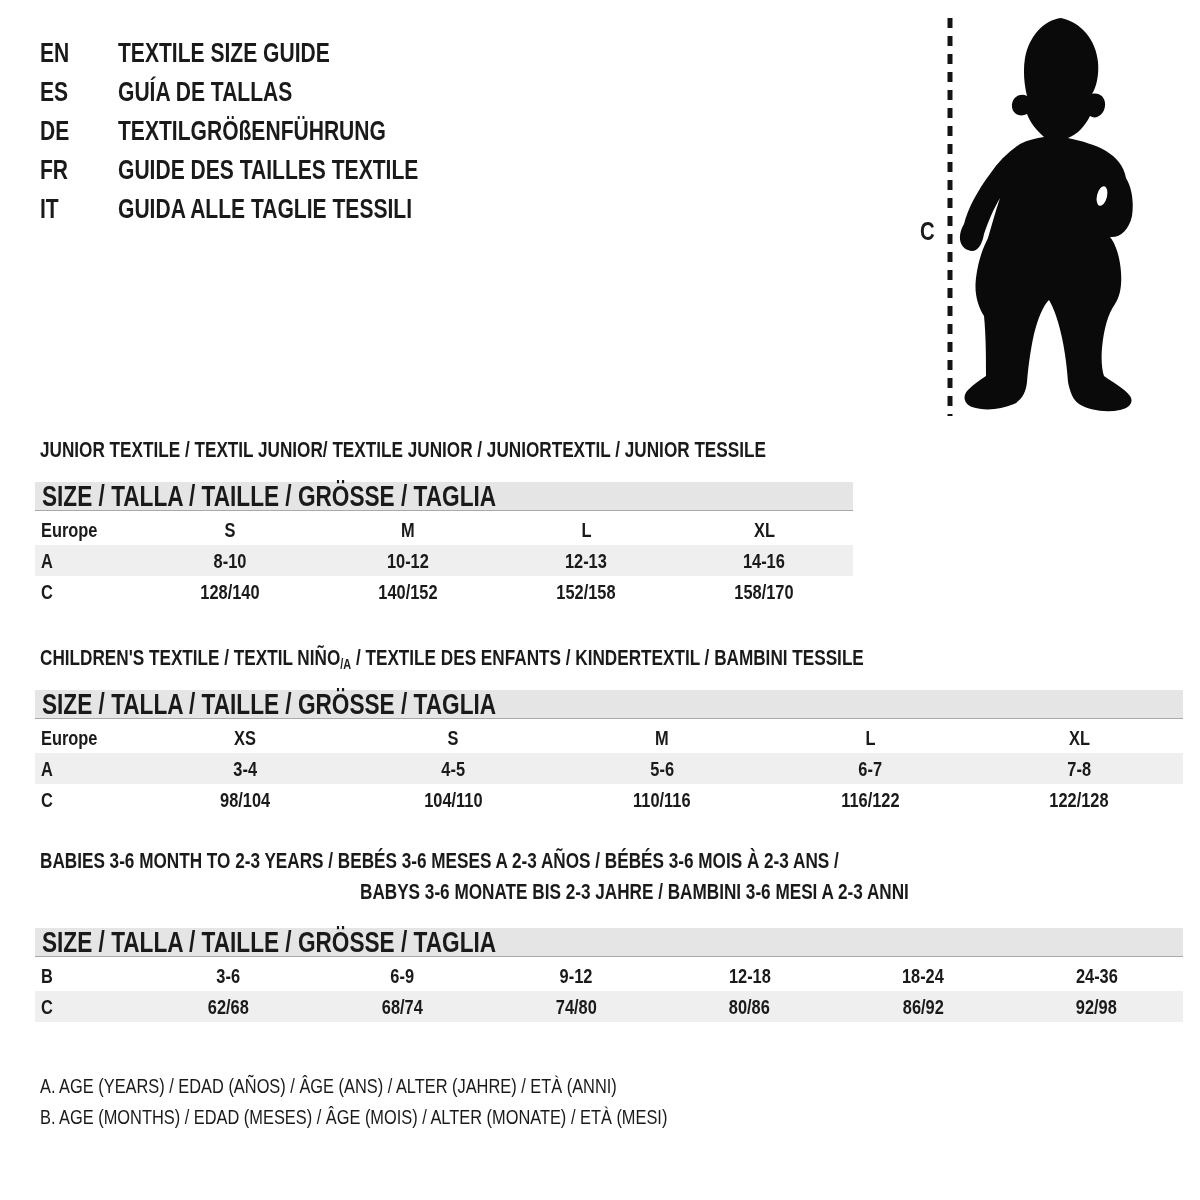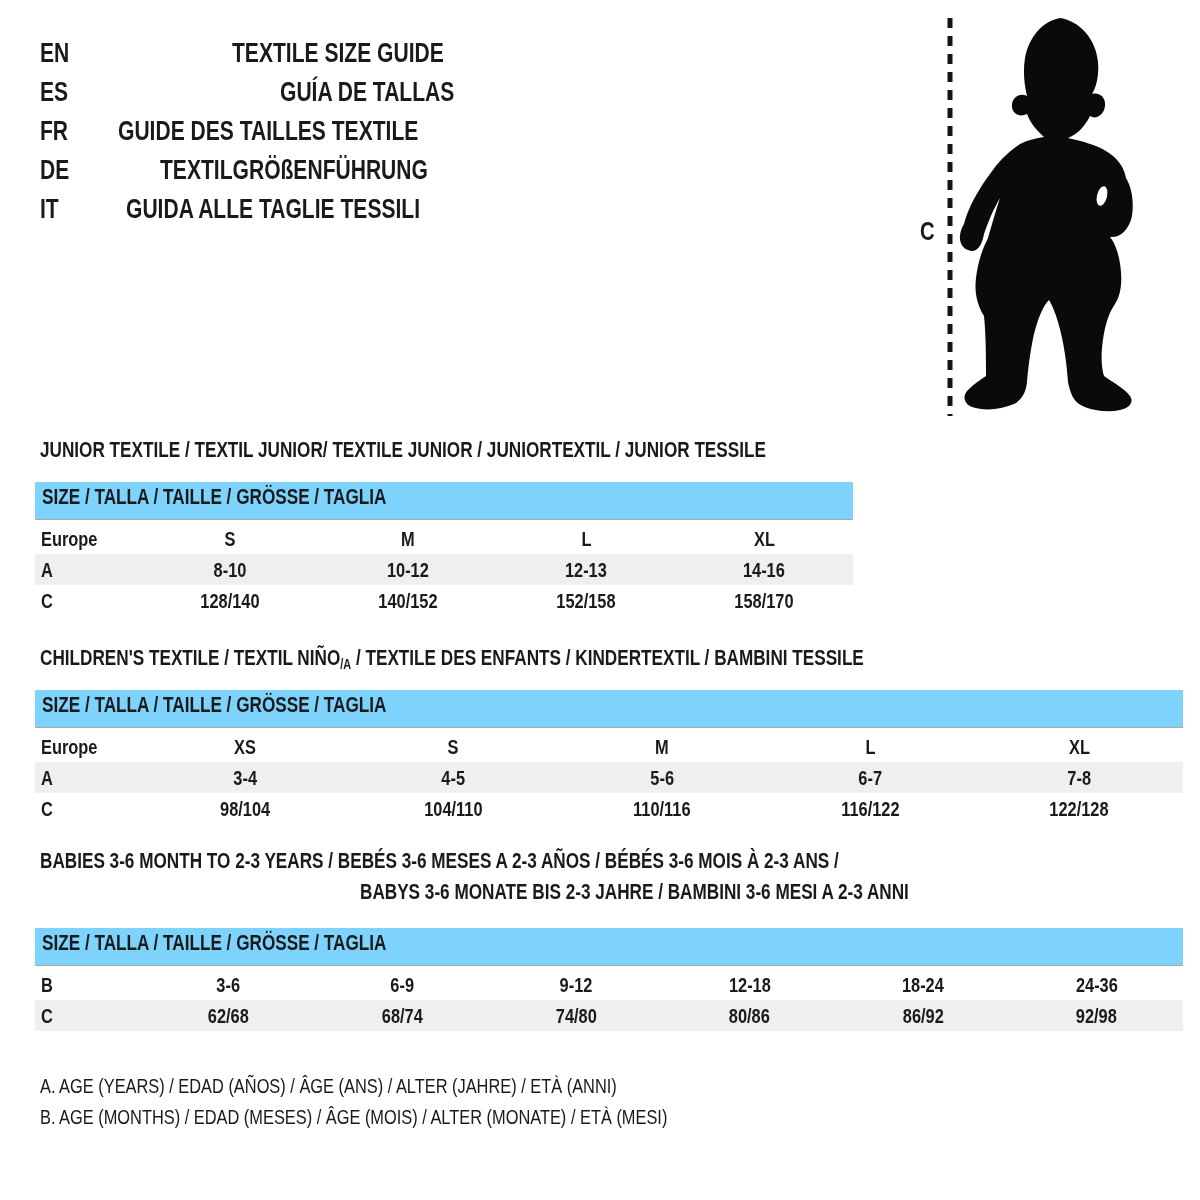--- a/index.html
+++ b/index.html
@@ -9,42 +9,42 @@
     color:#1a1a1a;overflow:hidden;
     -webkit-font-smoothing:antialiased;
   }
   .abs{position:absolute;}
   
   .cond{display:inline-block;transform:scaleX(0.78);transform-origin:center center;white-space:nowrap;}
   .o-left{transform-origin:left center;}
 
   
   #lang-list{left:40px;top:34px;font-size:27px;font-weight:700;line-height:39px;}
-  .lang-row{display:flex;justify-content:space-between;}
+  .lang-row{display:flex;}
   .lang-code{width:78px;}
   
   #baby-figure{left:896px;top:10px;width:264px;height:410px;}
   #height-label-c{left:912px;top:216px;width:30px;font-size:26px;font-weight:700;text-align:center;}
 
   
   .sec-heading{left:40px;font-weight:700;font-size:22px;line-height:31px;white-space:nowrap;text-align:right;}
   #junior-heading{top:434px;}
   #children-heading{top:642px;}
   #babies-heading{top:845px;}
   .subscripted{font-size:14px;vertical-align:-4px;}
 
   
   .size-table-wrap{left:35px;}
   #junior-table-wrap{top:482px;width:818px;}
   #children-table-wrap{top:690px;width:1148px;}
   #babies-table-wrap{top:928px;width:1148px;}
   .size-bar{
-    height:38px;line-height:29px;background:#7dd3fc;border-bottom:1px solid #a9a9a9;
+    height:29px;line-height:29px;background:#e5e5e5;border-bottom:1px solid #a9a9a9;
     padding-left:7px;box-sizing:border-box;
-    font-size:22px;font-weight:700;margin-bottom:3px;
+    font-size:29px;font-weight:700;margin-bottom:3px;
   }
   table.size-table{border-collapse:collapse;table-layout:fixed;width:100%;}
   table.size-table td{
     height:31px;padding:0;font-size:21px;font-weight:700;
     text-align:center;vertical-align:middle;white-space:nowrap;
   }
   table.size-table td.rowlabel{text-align:left;padding-left:6px;}
   tr.shaded td{background:#efefef;}
 
   
@@ -56,26 +56,26 @@
 <div id="lang-list" class="abs">
   <div class="lang-row">
     <span class="lang-code"><span class="cond o-left">EN</span></span>
     <span class="cond o-left">TEXTILE SIZE GUIDE</span>
   </div>
   <div class="lang-row">
     <span class="lang-code"><span class="cond o-left">ES</span></span>
     <span class="cond o-left">GUÍA DE TALLAS</span>
   </div>
   <div class="lang-row">
+    <span class="lang-code"><span class="cond o-left">DE</span></span>
+    <span class="cond o-left">TEXTILGRÖßENFÜHRUNG</span>
+  </div>
+  <div class="lang-row">
     <span class="lang-code"><span class="cond o-left">FR</span></span>
     <span class="cond o-left">GUIDE DES TAILLES TEXTILE</span>
-  </div>
-  <div class="lang-row">
-    <span class="lang-code"><span class="cond o-left">DE</span></span>
-    <span class="cond o-left">TEXTILGRÖßENFÜHRUNG</span>
   </div>
   <div class="lang-row">
     <span class="lang-code"><span class="cond o-left">IT</span></span>
     <span class="cond o-left">GUIDA ALLE TAGLIE TESSILI</span>
   </div>
 </div>
 
 <svg id="baby-figure" class="abs" viewBox="0 0 264 410" aria-hidden="true">
   <line x1="54" y1="8" x2="54" y2="406" stroke="#141414" stroke-width="5" stroke-dasharray="10 8"></line>
   <path fill="#0a0a0a" d="

